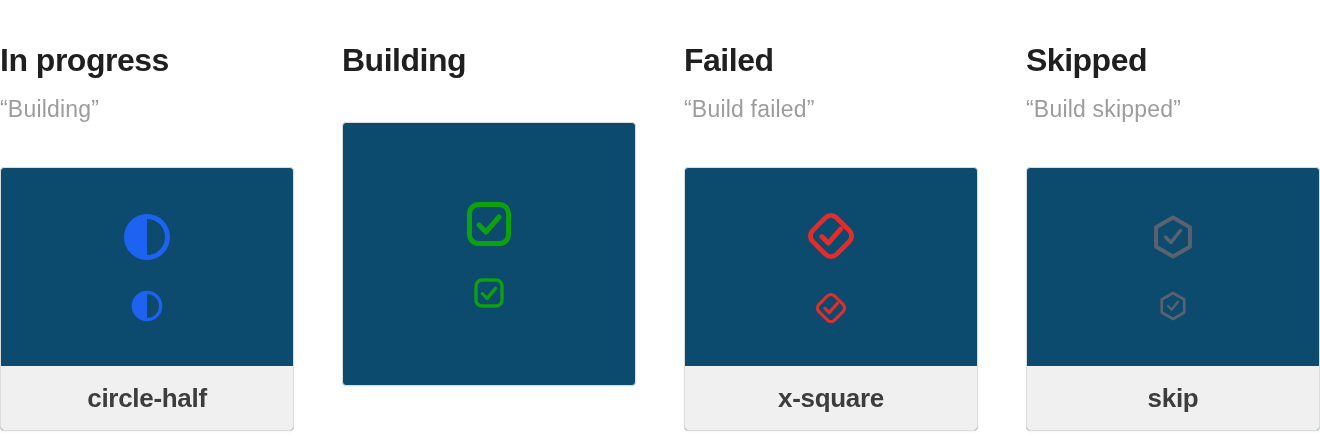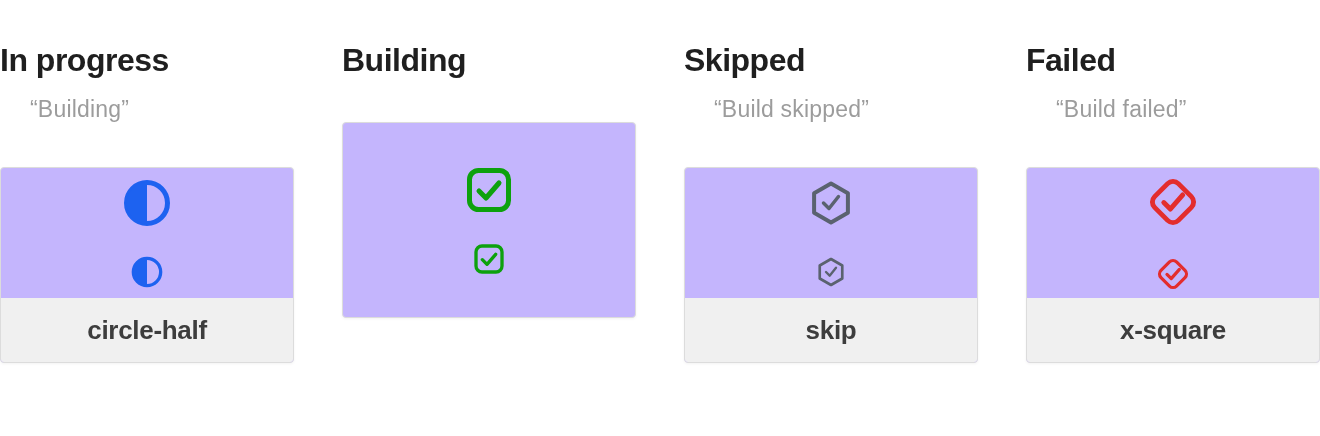--- a/index.html
+++ b/index.html
@@ -15,25 +15,25 @@
     grid-template-columns: repeat(4, 1fr);
     column-gap: 48px;
   }
   .column { display: flex; flex-direction: column; padding-top: 44px; }
   .col-title {
     font-size: 32px; line-height: 1; font-weight: 700;
     color: #1f1f1f; letter-spacing: -0.5px;
   }
   .col-subtitle {
     margin-top: 22px; font-size: 23px; line-height: 1;
-    color: #9c9c9c; font-weight: 400; letter-spacing: 0.2px; padding-left: 30px;
+    color: #9c9c9c; font-weight: 400; letter-spacing: 0.2px;
   }
   .card {
-    margin-top: 46px; height: 196px;
-    background: #c4b5fd;
+    margin-top: 46px; height: 264px;
+    background: #0c4a6e;
     border: 1px solid #dcdcdc;
     border-radius: 4px;
     box-shadow: 0 1px 3px rgba(0,0,0,0.05);
     display: flex; flex-direction: column;
     overflow: hidden;
   }
   .card-body {
     flex: 1 1 auto;
     display: flex; flex-direction: column;
     align-items: center; justify-content: center;
@@ -92,20 +92,42 @@
         <span class="icon small" style="color: rgb(13, 161, 13);">
           <svg viewBox="0 0 48 48" fill="none">
             <rect x="4.5" y="4.5" width="39" height="39" rx="9" stroke="currentColor" stroke-width="5"></rect>
             <path d="M14 25 L21 32 L34 17" stroke="currentColor" stroke-width="5" stroke-linecap="round" stroke-linejoin="round"></path>
           </svg>
         </span>
       </div>
     </div>
   </section>
 
+  <section class="column col-failed">
+    <h2 class="col-title">Failed</h2>
+    <p class="col-subtitle">“Build failed”</p>
+    <div class="card">
+      <div class="card-body">
+        <span class="icon large" style="color: rgb(227, 45, 45);">
+          <svg viewBox="0 0 48 48" fill="none">
+            <rect x="8.5" y="8.5" width="31" height="31" rx="7" stroke="currentColor" stroke-width="4.5" transform="rotate(45 24 24)"></rect>
+            <path d="M15.5 24.5 L21.5 30.5 L33 17.5" stroke="currentColor" stroke-width="4.5" stroke-linecap="round" stroke-linejoin="round"></path>
+          </svg>
+        </span>
+        <span class="icon small" style="color: rgb(227, 45, 45);">
+          <svg viewBox="0 0 48 48" fill="none">
+            <rect x="8.5" y="8.5" width="31" height="31" rx="7" stroke="currentColor" stroke-width="4.5" transform="rotate(45 24 24)"></rect>
+            <path d="M15.5 24.5 L21.5 30.5 L33 17.5" stroke="currentColor" stroke-width="4.5" stroke-linecap="round" stroke-linejoin="round"></path>
+          </svg>
+        </span>
+      </div>
+      <div class="card-footer">x-square</div>
+    </div>
+  </section>
+
   <section class="column col-skipped">
     <h2 class="col-title">Skipped</h2>
     <p class="col-subtitle">“Build skipped”</p>
     <div class="card">
       <div class="card-body">
         <span class="icon large" style="color: rgb(90, 98, 111);">
           <svg viewBox="0 0 48 48" fill="none">
             <path d="M24 4.5 L40.9 14.25 L40.9 33.75 L24 43.5 L7.1 33.75 L7.1 14.25 Z" stroke="currentColor" stroke-width="4" stroke-linejoin="round"></path>
             <path d="M16.5 24 L22 29.5 L31.5 17.5" stroke="currentColor" stroke-width="3.5" stroke-linecap="round" stroke-linejoin="round"></path>
           </svg>
@@ -114,35 +136,13 @@
           <svg viewBox="0 0 48 48" fill="none">
             <path d="M24 4.5 L40.9 14.25 L40.9 33.75 L24 43.5 L7.1 33.75 L7.1 14.25 Z" stroke="currentColor" stroke-width="4" stroke-linejoin="round"></path>
             <path d="M16.5 24 L22 29.5 L31.5 17.5" stroke="currentColor" stroke-width="3.5" stroke-linecap="round" stroke-linejoin="round"></path>
           </svg>
         </span>
       </div>
       <div class="card-footer">skip</div>
     </div>
   </section>
 
-  <section class="column col-failed">
-    <h2 class="col-title">Failed</h2>
-    <p class="col-subtitle">“Build failed”</p>
-    <div class="card">
-      <div class="card-body">
-        <span class="icon large" style="color: rgb(227, 45, 45);">
-          <svg viewBox="0 0 48 48" fill="none">
-            <rect x="8.5" y="8.5" width="31" height="31" rx="7" stroke="currentColor" stroke-width="4.5" transform="rotate(45 24 24)"></rect>
-            <path d="M15.5 24.5 L21.5 30.5 L33 17.5" stroke="currentColor" stroke-width="4.5" stroke-linecap="round" stroke-linejoin="round"></path>
-          </svg>
-        </span>
-        <span class="icon small" style="color: rgb(227, 45, 45);">
-          <svg viewBox="0 0 48 48" fill="none">
-            <rect x="8.5" y="8.5" width="31" height="31" rx="7" stroke="currentColor" stroke-width="4.5" transform="rotate(45 24 24)"></rect>
-            <path d="M15.5 24.5 L21.5 30.5 L33 17.5" stroke="currentColor" stroke-width="4.5" stroke-linecap="round" stroke-linejoin="round"></path>
-          </svg>
-        </span>
-      </div>
-      <div class="card-footer">x-square</div>
-    </div>
-  </section>
-
 </div>
 
 </body></html>

